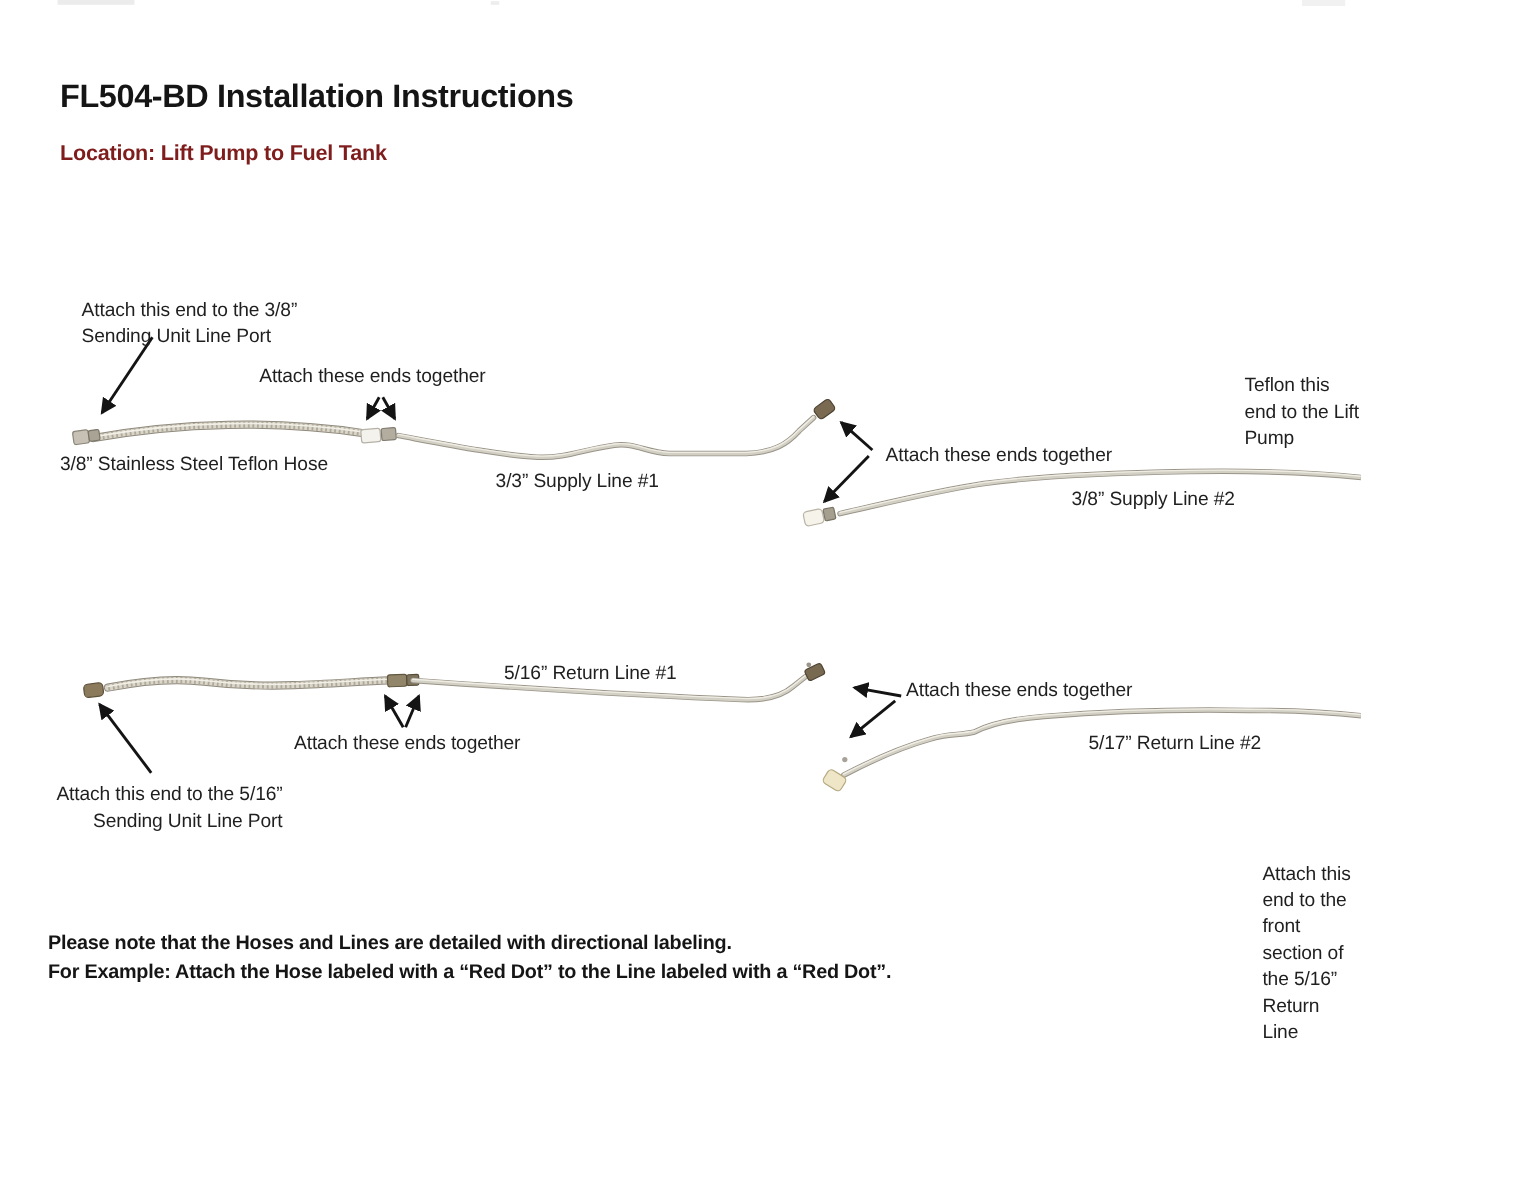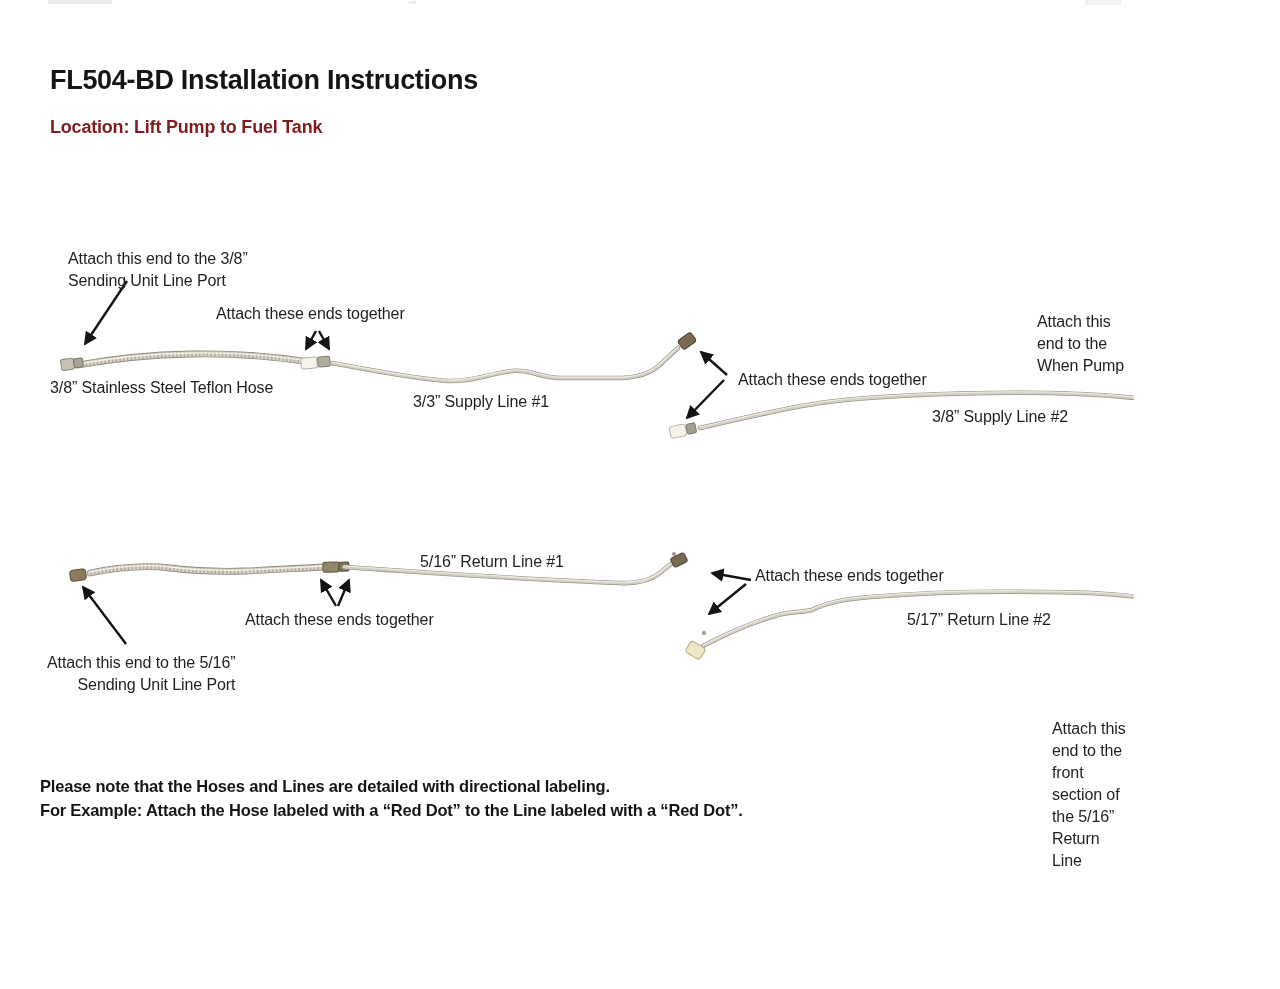--- a/index.html
+++ b/index.html
@@ -140,22 +140,22 @@
 
   <div class="txt title" style="left:50px;top:65px;">FL504-BD Installation Instructions</div>
   <div class="txt subhead" style="left:50px;top:117px;">Location: Lift Pump to Fuel Tank</div>
 
   <div class="txt lbl" style="left:40px;top:248px;margin-left:28px;">Attach this end to the 3/8”
 Sending Unit Line Port</div>
   <div class="txt lbl" style="left:216px;top:303px;">Attach these ends together</div>
   <div class="txt lbl" style="left:50px;top:377px;">3/8” Stainless Steel Teflon Hose</div>
   <div class="txt lbl" style="left:413px;top:391px;">3/3” Supply Line #1</div>
   <div class="txt lbl" style="left:738px;top:369px;">Attach these ends together</div>
-  <div class="txt lbl" style="left:932px;top:406px;">3/8” Supply Line #2</div>
-  <div class="txt lbl" style="left:1037px;top:311px;">Attach this end to the When Pump</div>
+  <div class="txt lbl" style="left:893px;top:406px;">3/8” Supply Line #2</div>
+  <div class="txt lbl" style="left:1037px;top:311px;">Teflon this end to the Lift Pump</div>
 
   <div class="txt lbl" style="left:420px;top:551px;">5/16” Return Line #1</div>
   <div class="txt lbl" style="left:245px;top:609px;">Attach these ends together</div>
   <div class="txt lbl" style="left:755px;top:565px;">Attach these ends together</div>
   <div class="txt lbl" style="left:907px;top:609px;">5/17” Return Line #2</div>
   <div class="txt lbl" style="left:47px;top:652px;text-align:right;">Attach this end to the 5/16”
 Sending Unit Line Port</div>
   <div class="txt lbl" style="left:1052px;top:718px;">Attach this end to the front
 section of the 5/16” Return
 Line</div>

